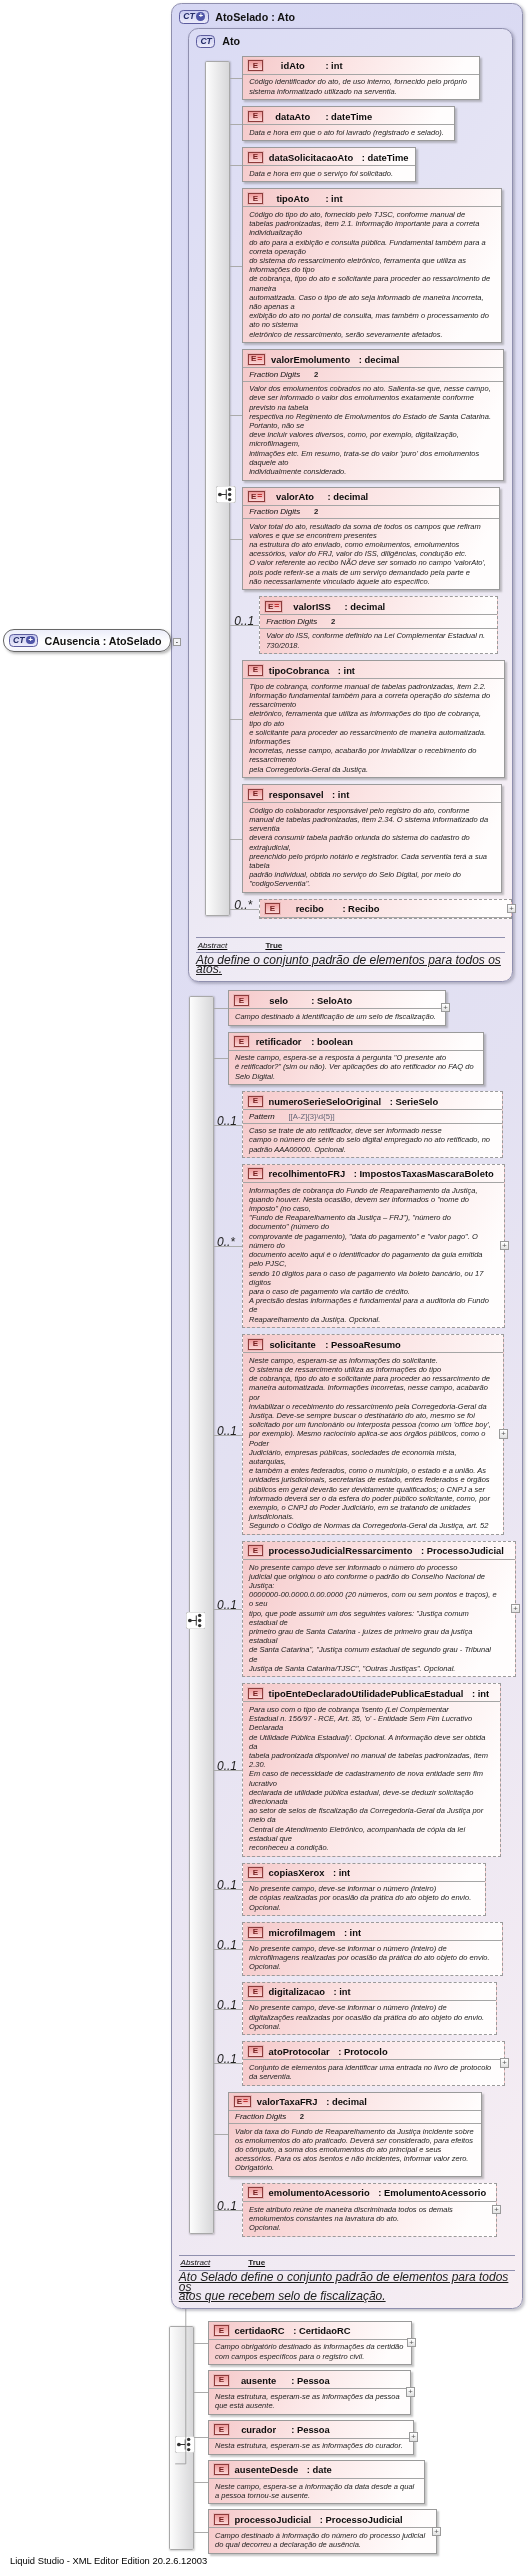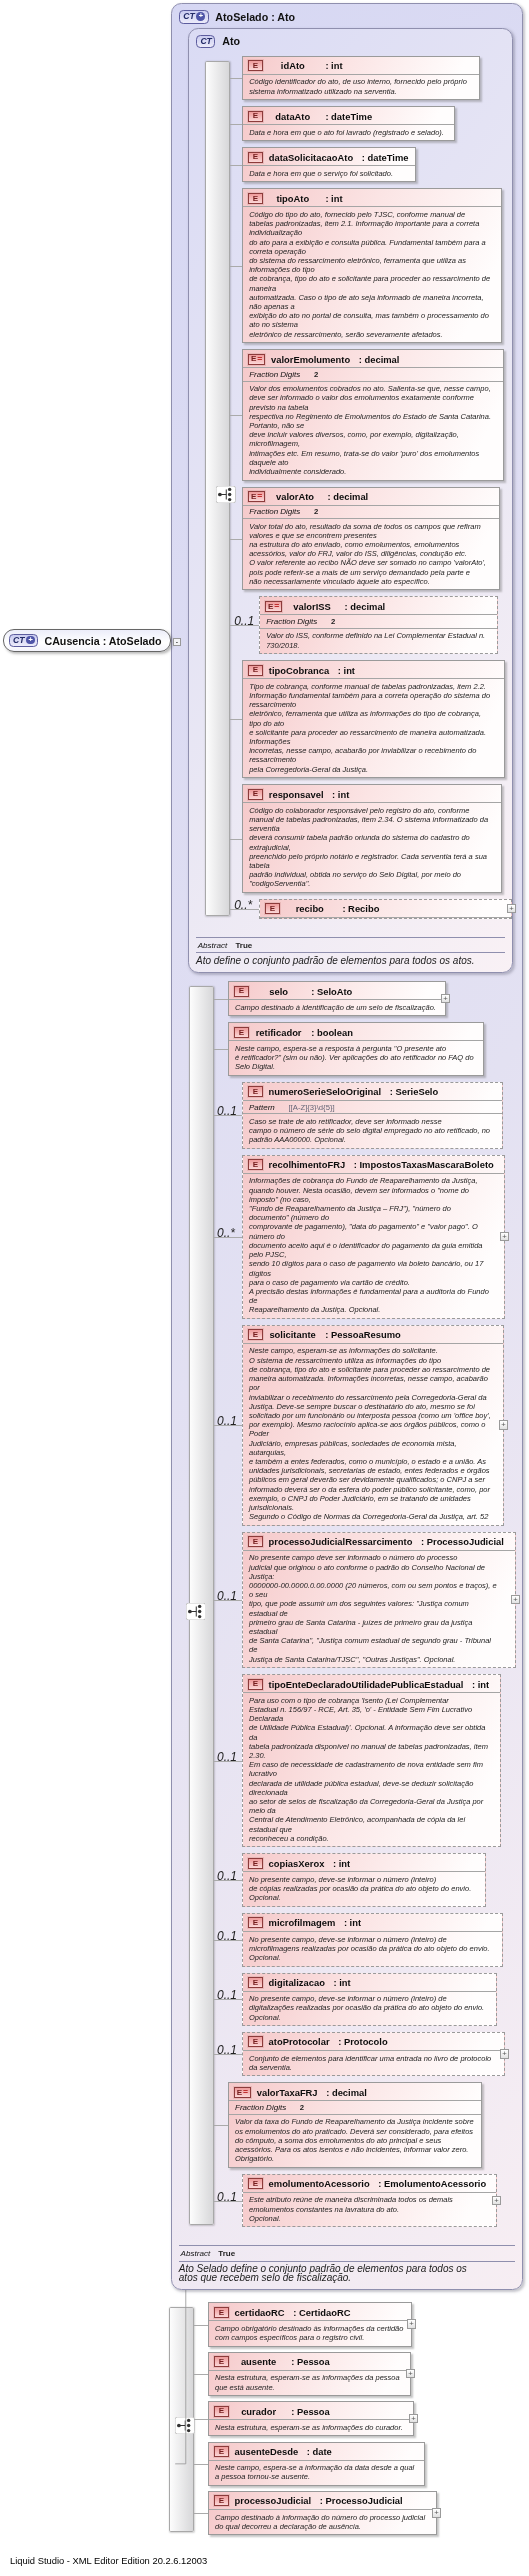--- a/index.html
+++ b/index.html
@@ -68,26 +68,26 @@
 
   .mult { position:absolute; left:-26px; top:calc(50% - 11px); font-style:italic;
           font-size:12px; color:#222; }
 
   .expander { position:absolute; right:-5.1px; top:calc(50% - 5.1px); width:9.4px; height:9.4px;
               border:0.9px solid #9a9a9a; background:linear-gradient(#ffffff,#e2e2e2);
               color:#555; font-size:7.7px; line-height:7.7px; text-align:center; font-style:normal;
               z-index:3; }
 
   
-  .abs-row { display:flex; gap:8px; margin:1.7px 6.8px 0 6.8px; padding:2.6px 1.7px;
-             border-top:0.9px solid #8f8fae; border-bottom:0.9px solid #8f8fae; align-items:center; }
+  .abs-row { display:flex; gap:38px; margin:1.7px 6.8px 0 6.8px; padding:2.6px 1.7px;
+             border-top:0.9px solid #8f8fae; border-bottom:0.9px solid #8f8fae; align-items:center;text-decoration:underline; }
   .abs-label { font-style:italic; font-size:8.1px; color:#111; }
   .abs-value { font-weight:bold; font-size:8px; color:#222; }
-  .abs-ann { margin:2.6px 6.8px 6.8px 6.8px; font-style:italic; font-size:10px; line-height:9.2px;
-             color:#1c1c1c; white-space:pre-line; }
+  .abs-ann { margin:2.6px 6.8px 6.8px 6.8px; font-style:italic; font-size:12px; line-height:9.2px;
+             color:#1c1c1c; white-space:pre-line;text-decoration:underline; }
 
   
   #ato-elems       { --solid-ml:53px; --dashed-ml:70px; --solid-stub:12px; --dashed-stub:29px;
                      --bar-left:15.4px; --icon-left:27px; margin-top:1.7px; }
   #selado-elems    { --solid-ml:56px; --dashed-ml:70px; --solid-stub:13.7px; --dashed-stub:28px;
                      --bar-left:17px; --icon-left:13.7px; margin-top:6.8px; }
   #causencia-elems { --solid-ml:39px; --dashed-ml:39px; --solid-stub:13.7px; --dashed-stub:13.7px;
                      --bar-left:0px;  --icon-left:6px;
                      margin-left:169px; margin-top:10.3px; width:291px; }
   #causencia-elems .elem { margin-bottom:5.1px; }

